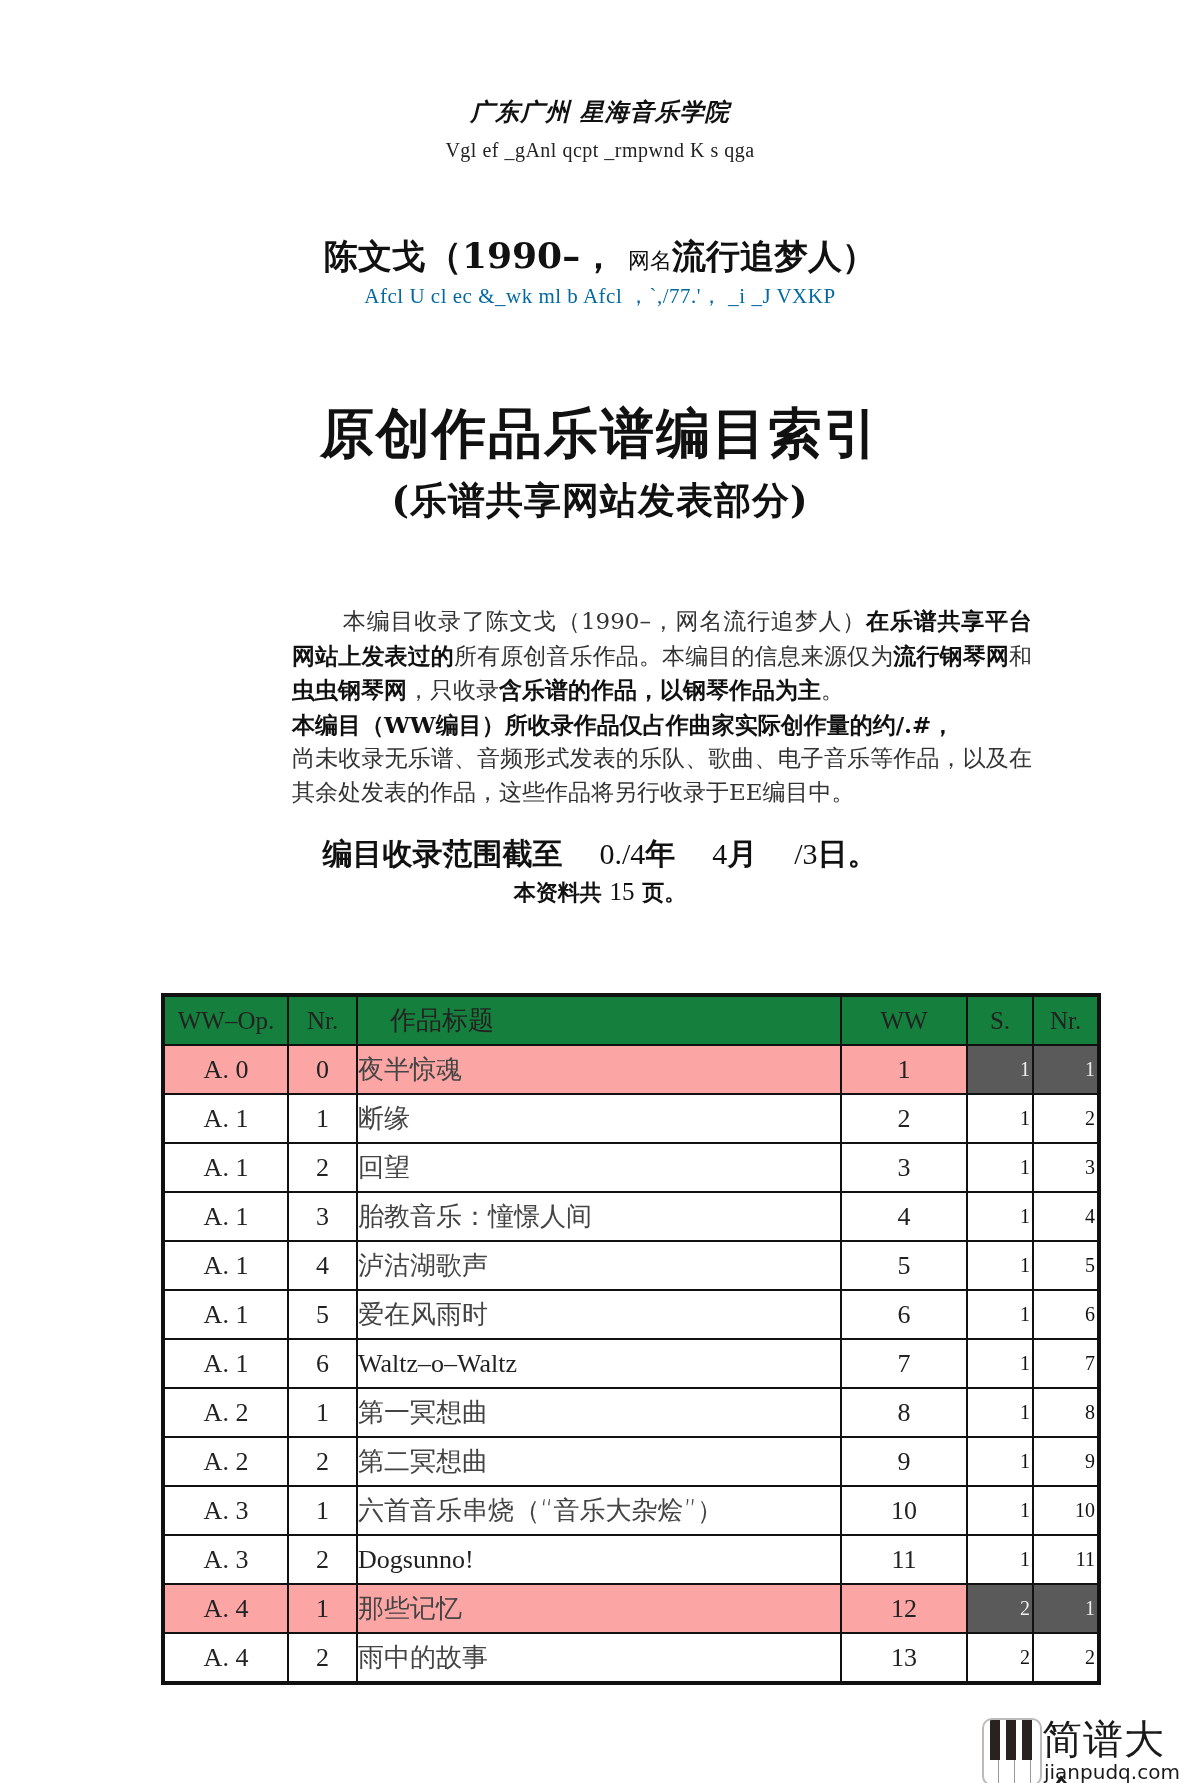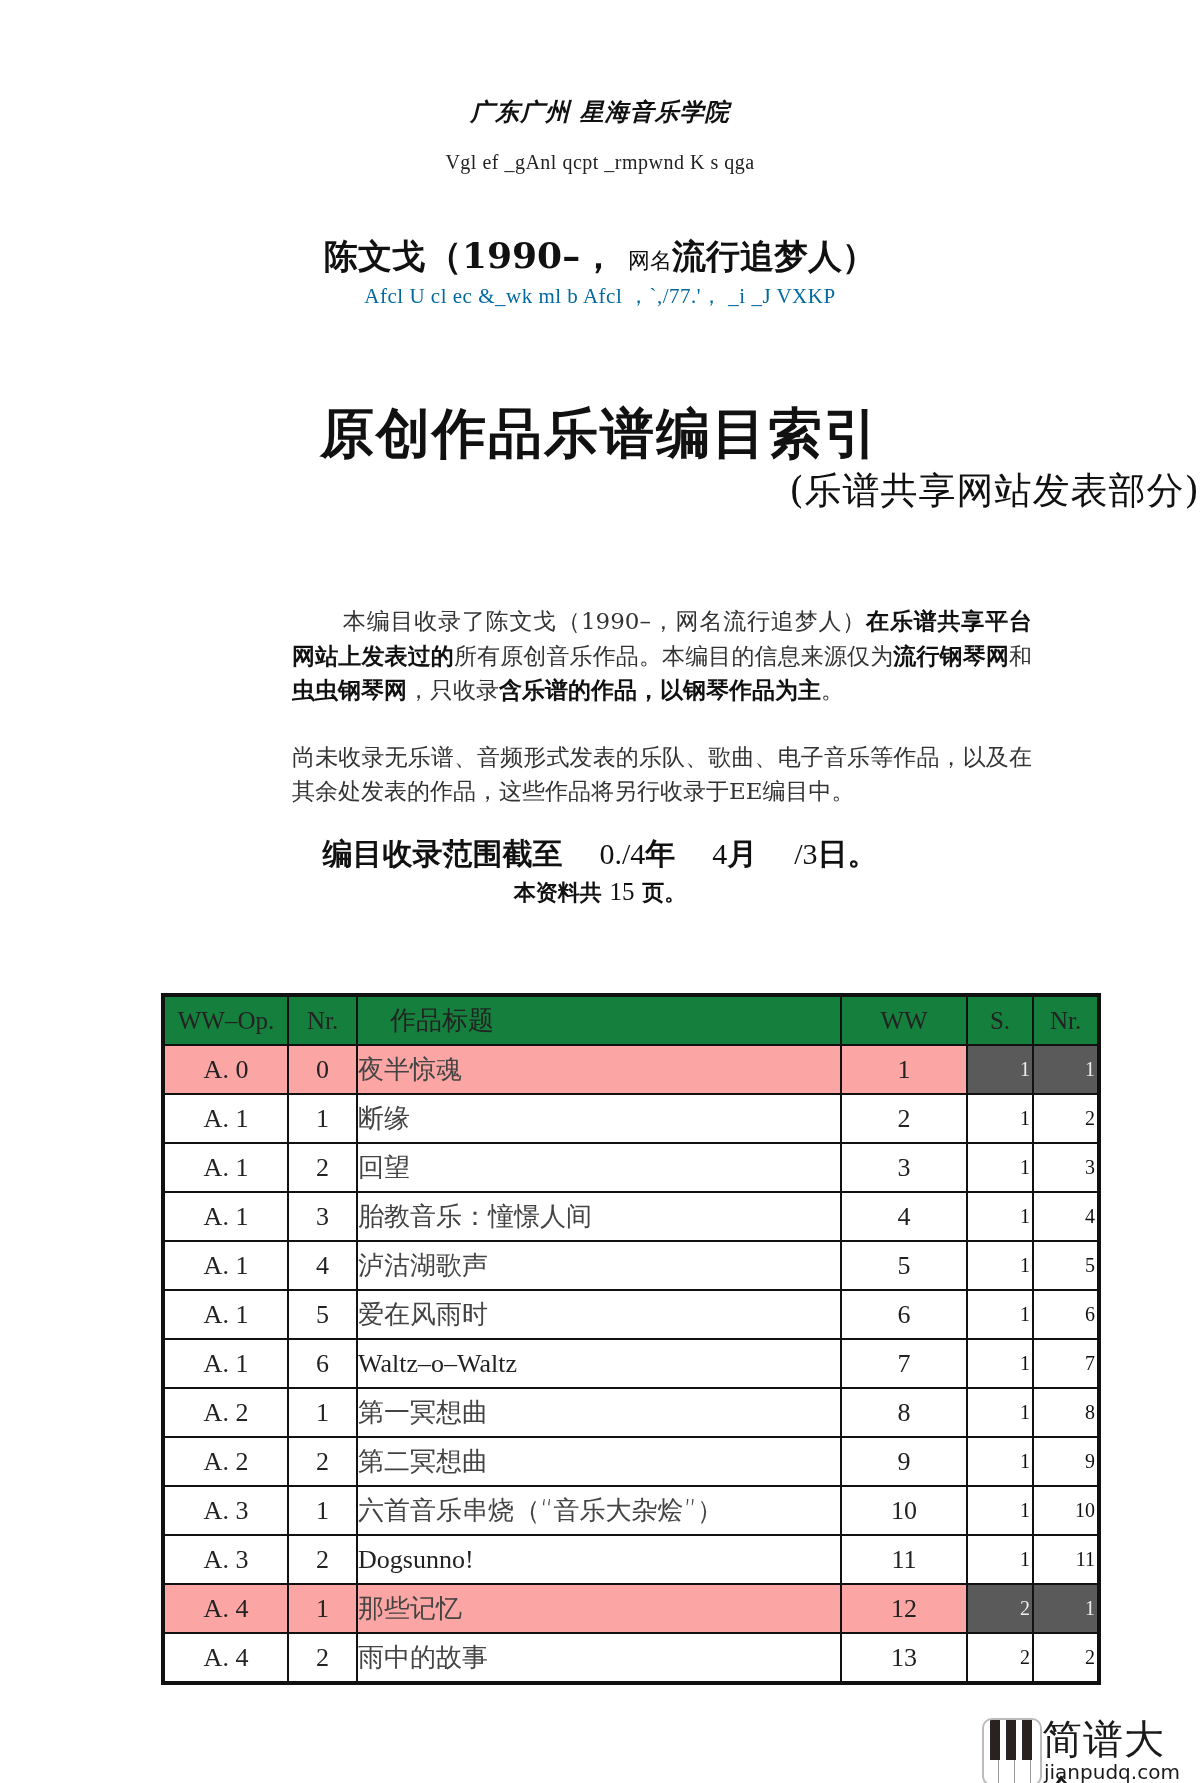--- a/index.html
+++ b/index.html
@@ -1,26 +1,26 @@
 <!DOCTYPE html>
 <html><head>
 <meta charset="utf-8">
 <style>
   html, body { margin: 0; padding: 0; background: #ffffff; }
   body { width: 1200px; height: 1783px; position: relative; overflow: hidden;
          font-family: "DejaVu Serif", "Liberation Serif", serif; color: #111; }
   .abs { position: absolute; left: 0; width: 1200px; text-align: center; }
   .inst-cn { top: 96px; font-size: 24px; font-weight: bold; letter-spacing: 1px; font-style: italic; }
-  .inst-en { top: 139px; font-size: 20px; font-family: "Liberation Serif", serif; color: #222; letter-spacing: 0.5px; margin-top: 12px; }
+  .inst-en { top: 139px; font-size: 20px; font-family: "Liberation Serif", serif; color: #222; letter-spacing: 0.5px; }
   .author-cn { top: 232px; font-size: 34px; font-weight: bold; }
   .author-cn .small { font-size: 22px; font-weight: normal; }
   .author-cn .med { font-size: 36px; }
   .author-en { top: 282px; font-size: 21px; font-family: "Liberation Serif", serif; color: #0369a1; letter-spacing: 0.5px; }
   .main-title { top: 398px; font-size: 54px; font-weight: bold; letter-spacing: 2px; }
-  .sub-title { top: 466px; font-size: 37px; font-weight: normal; letter-spacing: 1px; text-align: right; }
+  .sub-title { top: 476px; font-size: 37px; font-weight: bold; letter-spacing: 1px; }
   .intro { position: absolute; left: 292px; width: 740px; top: 604px;
            font-size: 23px; line-height: 33.5px; color: #333; text-align: justify; }
   .intro b { color: #111; }
   .intro .indent { display: inline-block; width: 50px; }
   .range { top: 834px; font-size: 30px; font-weight: bold; }
   .range .num { font-weight: normal; font-family: "Liberation Serif", serif; margin-left: 37px; }
   .pages { top: 878px; font-size: 22px; font-weight: bold; }
   .pages .num { font-size: 25px; font-family: "Liberation Serif", serif; font-weight: normal; }
 
   table.idx { position: absolute; left: 161px; top: 993px; width: 936px;
@@ -54,21 +54,21 @@
 <div class="abs inst-en">Vgl ef _gAnl qcpt _rmpwnd K s qga</div>
 
 <div class="abs author-cn">
   <span>陈文戈</span><span class="med">（1990–，</span> <span class="small">网名</span><span>流行追梦人）</span>
 </div>
 <div class="abs author-en">Afcl U cl ec &amp;_wk ml b Afcl ，`,/77.'， _i _J VXKP</div>
 
 <div class="abs main-title">原创作品乐谱编目索引</div>
 <div class="abs sub-title">(乐谱共享网站发表部分)</div>
 
-<div class="intro"><span class="indent"></span><span>本编目收录了陈文戈（1990–，网名流行追梦人）</span><b>在乐谱共享平台网站上发表过的</b><span>所有原创音乐作品。本编目的信息来源仅为</span><b>流行钢琴网</b><span>和</span><b>虫虫钢琴网</b><span>，只收录</span><b>含乐谱的作品，以钢琴作品为主</b><span>。</span><br><br><span>尚未收录无乐谱、音频形式发表的乐队、歌曲、电子音乐等作品，以及在其余处发表的作品，这些作品将另行收录于EE编目中。</span></div>
+<div class="intro"><span class="indent"></span><span>本编目收录了陈文戈（1990–，网名流行追梦人）</span><b>在乐谱共享平台网站上发表过的</b><span>所有原创音乐作品。本编目的信息来源仅为</span><b>流行钢琴网</b><span>和</span><b>虫虫钢琴网</b><span>，只收录</span><b>含乐谱的作品，以钢琴作品为主</b><span>。</span><br><b>本编目（WW编目）所收录作品仅占作曲家实际创作量的约/.#，</b><br><span>尚未收录无乐谱、音频形式发表的乐队、歌曲、电子音乐等作品，以及在其余处发表的作品，这些作品将另行收录于EE编目中。</span></div>
 
 <div class="abs range">
   <span>编目收录范围截至</span><span class="num">0./4</span><span>年</span><span class="num">4</span><span>月</span><span class="num">/3</span><span>日。</span>
 </div>
 <div class="abs pages">
   <span>本资料共</span>&nbsp;<span class="num">15</span>&nbsp;<span>页。</span>
 </div>
 
 <table class="idx">
   <colgroup>

